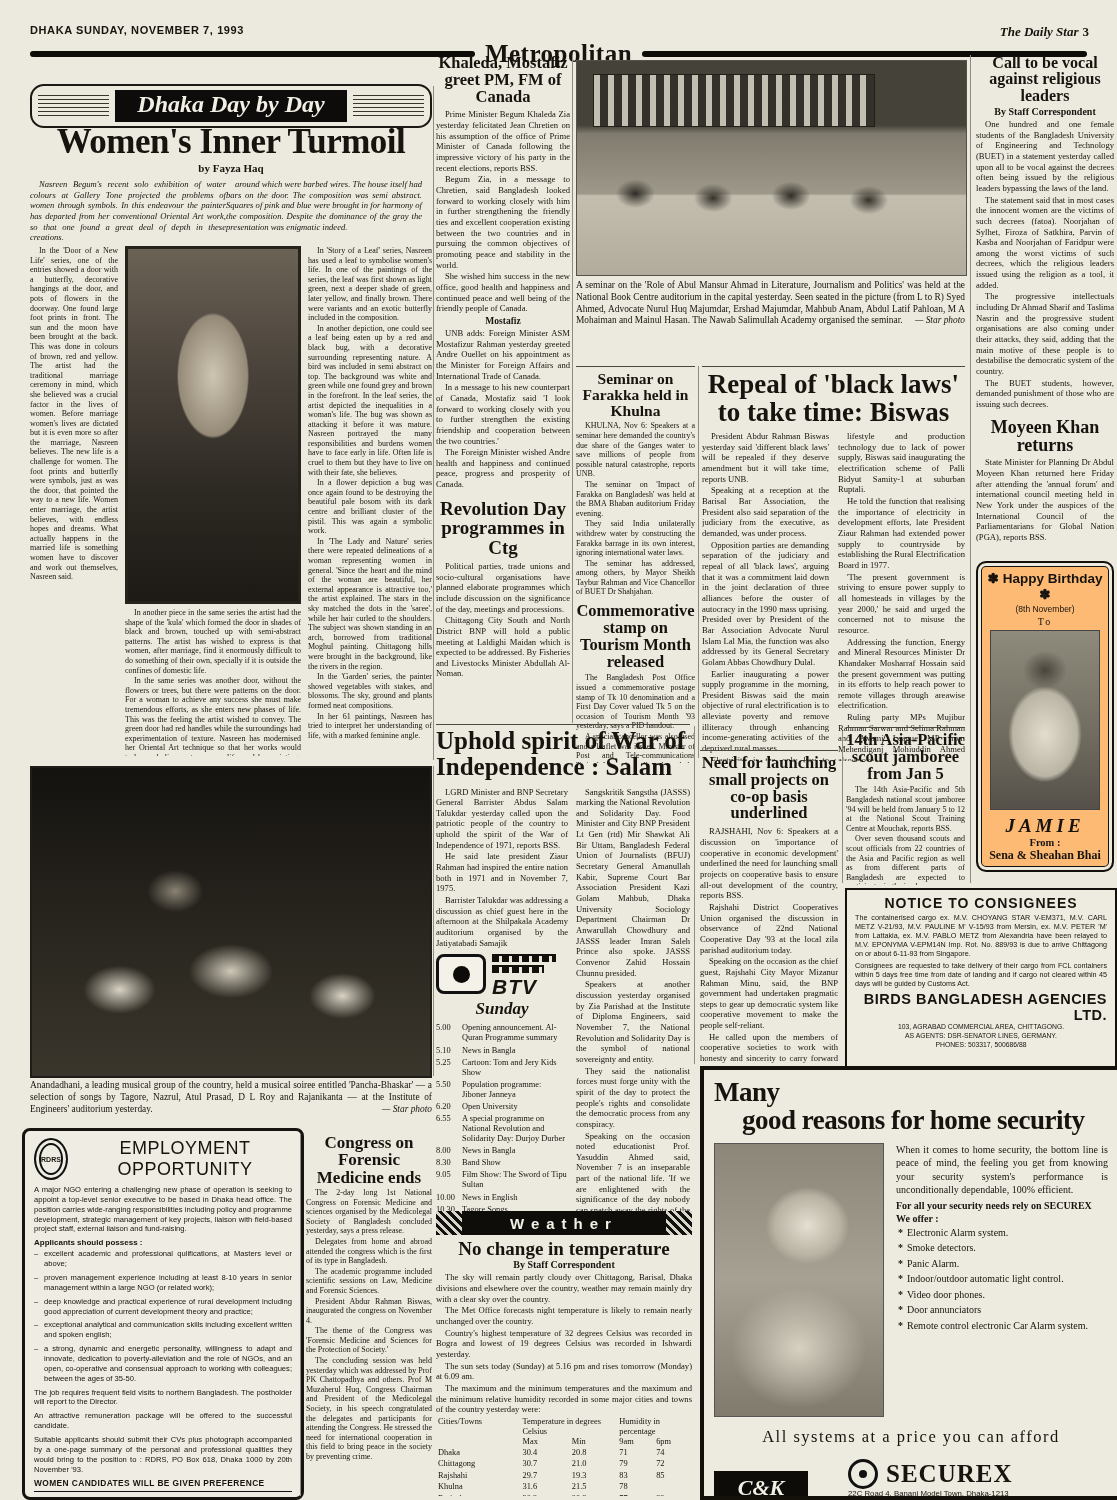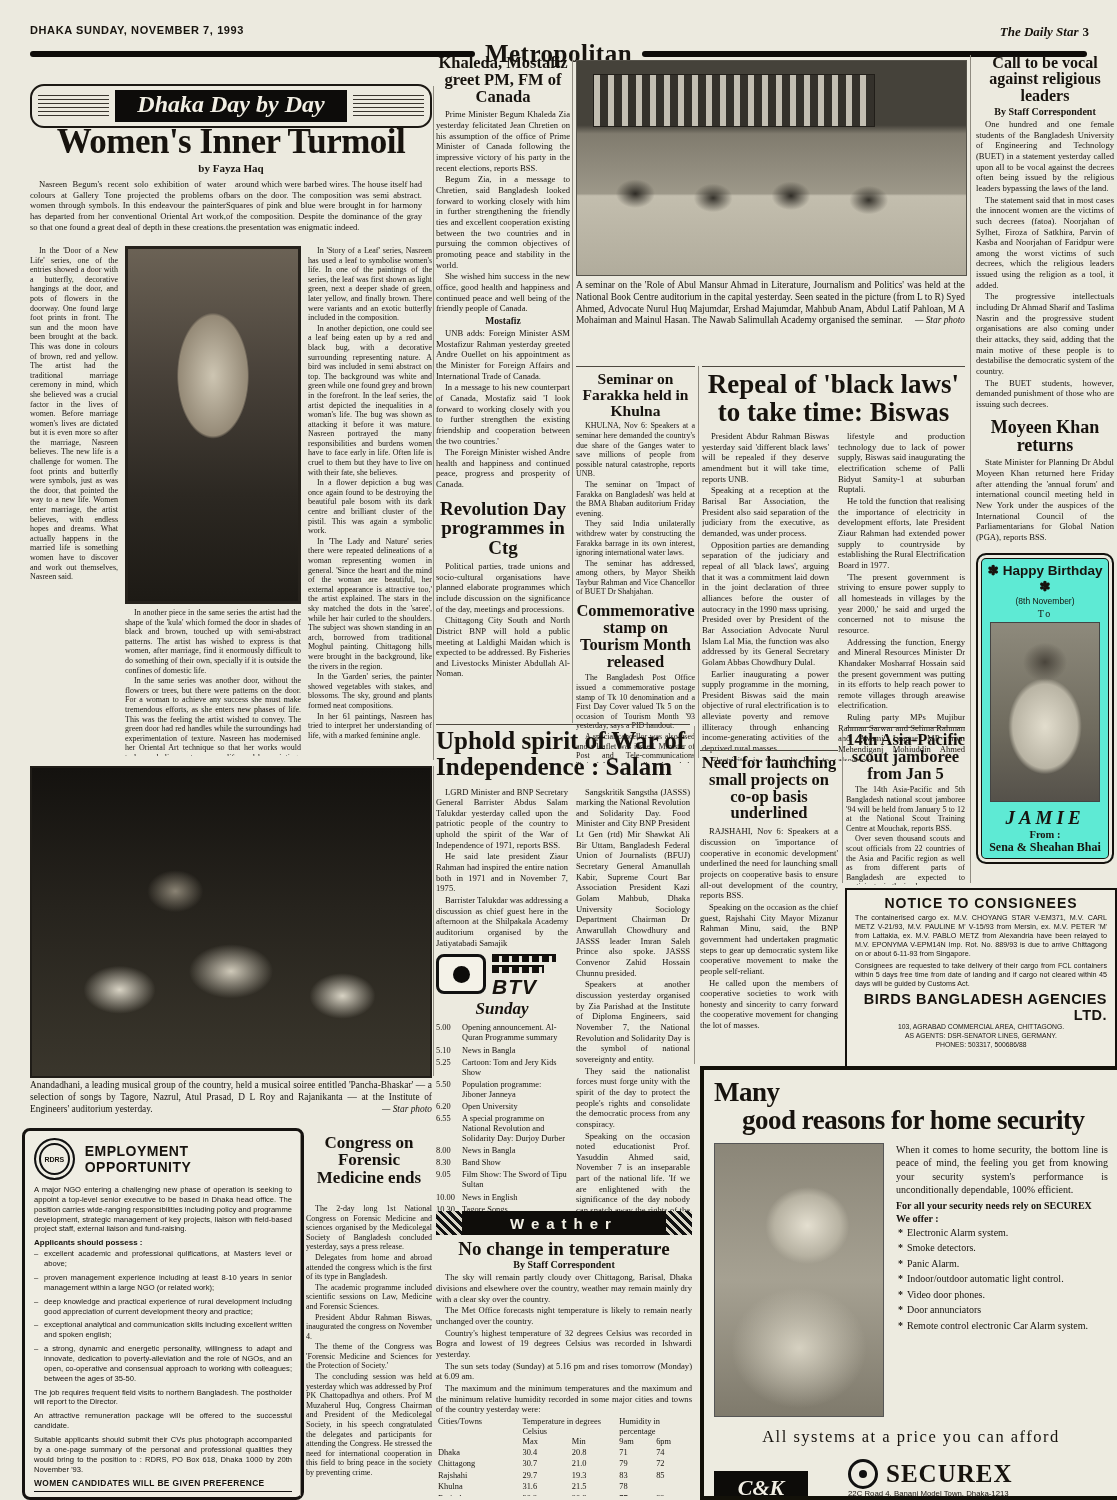--- a/index.html
+++ b/index.html
@@ -68,21 +68,21 @@
           font-family:"Liberation Sans",sans-serif;font-weight:bold;font-size:15px;letter-spacing:7px;}
   .wtable{width:100%;border-collapse:collapse;margin-top:2px;}
   .wtable th{font-weight:normal;font-size:8.4px;text-align:left;padding:0 2px;line-height:1.2;}
   .wtable td{font-size:8.4px;padding:0 2px;line-height:1.35;}
 
   
   .emp-box{border:3px solid #161310;border-radius:8px;background:#efede3;padding:7px 9px;font-family:"Liberation Sans",sans-serif;}
   .emp-head{display:flex;align-items:center;gap:10px;margin-bottom:5px;}
   .rdrs{width:38px;height:38px;border-radius:50%;border:2px solid #111;box-shadow:inset 0 0 0 3px #efede3, inset 0 0 0 5px #111;
         display:flex;align-items:center;justify-content:center;font-size:7px;font-weight:bold;background:#efede3;}
-  .emp-title{font-size:14px;font-weight:bold;letter-spacing:.5px;}
+  .emp-title{font-size:18px;font-weight:normal;letter-spacing:.5px;text-align:center;}
   .emp-box p{font-size:7.6px;line-height:1.3;text-indent:0;margin-bottom:4px;}
   .bold-label{font-weight:bold;font-size:8px;margin:2px 0;}
   .dash p{padding-left:10px;position:relative;}
   .dash p:before{content:"\2013";position:absolute;left:0;}
   .emp-women{font-size:8.4px;font-weight:bold;letter-spacing:.4px;margin:3px 0;}
   .emp-canvass{font-size:7.8px;border-top:1px solid #111;padding-top:3px;}
 
   .notice-box{border:2px solid #14110d;background:#eeece1;padding:5px 8px;font-family:"Liberation Sans",sans-serif;}
   .notice-title{font-weight:bold;font-size:14px;text-align:center;letter-spacing:1px;margin-bottom:2px;}
   .notice-box p{font-size:7.2px;line-height:1.25;text-indent:0;margin-bottom:3px;}
@@ -107,21 +107,21 @@
   .ck-main{font-weight:bold;font-style:italic;font-size:22px;line-height:1;}
   .ck-sub{font-size:6.5px;letter-spacing:.5px;}
   .securex-brand{display:flex;align-items:center;gap:8px;}
   .eye{width:24px;height:24px;border-radius:50%;border:3px solid #111;display:flex;align-items:center;justify-content:center;}
   .eyedot{width:8px;height:8px;border-radius:50%;background:#111;}
   .securex-word{font-size:25px;font-weight:bold;letter-spacing:1px;}
   .sec-addr{font-family:"Liberation Sans",sans-serif;font-size:7.8px;line-height:1.35;}
 
   
   .bday{border:2px solid #14110d;border-radius:10px;box-shadow:inset 0 0 0 3px #eceadf, inset 0 0 0 4px #14110d;
-        padding:7px 6px;text-align:center;margin-top:10px;background:#5eead4;}
+        padding:7px 6px;text-align:center;margin-top:18px;background:#fdba74;}
   .bday-title{font-family:"Liberation Sans",sans-serif;font-weight:bold;font-size:13.5px;}
   .bday-date{font-family:"Liberation Sans",sans-serif;font-size:8.5px;margin:2px 0;}
   .bday-to{font-size:10px;letter-spacing:2px;margin-bottom:3px;}
   .bday-photo{width:108px;height:178px;margin:0 auto;border:1px solid #444;background:
      radial-gradient(34px 30px at 50% 22%, #4a453c 0%, rgba(0,0,0,0) 65%),
      radial-gradient(46px 60px at 50% 58%, #e2ddcd 0%, #b9b4a4 70%, rgba(0,0,0,0) 80%),
      linear-gradient(180deg,#8e8a7c 0%, #6f6b5e 60%, #55514a 100%);}
   .bday-name{font-style:italic;font-weight:bold;font-size:19px;letter-spacing:4px;margin-top:5px;}
   .bday-from{font-weight:bold;font-size:10.5px;}
   .bday-names{font-weight:bold;font-size:12px;}
@@ -144,21 +144,21 @@
 
   <div class="abs" style="left:30px;top:84px;width:402px;">
     <div class="dd-frame">
       <div class="dd-lines"></div>
       <div class="dd-banner">Dhaka Day by Day</div>
       <div class="dd-lines"></div>
     </div>
   </div>
   <div class="abs women-hl" style="left:30px;top:124px;width:402px;">Women's Inner Turmoil</div>
   <div class="abs women-by" style="left:30px;top:162px;width:402px;">by Fayza Haq</div>
-  <div class="abs clip" style="left:30px;top:179px;width:402px;height:64px;display:flex;gap:0;">
+  <div class="abs clip" style="left:30px;top:179px;width:402px;height:64px;display:flex;gap:0;font-style:italic;">
     <div class="body8" style="width:196px;">
         <p>Nasreen Begum's recent solo exhibition of water colours at Gallery Tone projected the problems of women through symbols. In this endeavour the painter has departed from her conventional Oriental Art work, so that one found a great deal of depth in these creations.</p>
       </div>
     <div class="body8" style="width:196px;">
         <p>around which were barbed wires. The house itself had bars on the door. The composition was semi abstract. Squares of pink and blue were brought in for harmony of the composition. Despite the dominance of the gray the presentation was enigmatic indeed.</p>
       </div>
   </div>
   <div class="abs" style="left:30px;top:246px;width:402px;height:514px;display:flex;gap:7px;">
     <div class="body8s clip" style="width:88px;height:514px;">
         <p>In the 'Door of a New Life' series, one of the entries showed a door with a butterfly, decorative hangings at the door, and pots of flowers in the doorway. One found large foot prints in front. The sun and the moon have been brought at the back. This was done in colours of brown, red and yellow. The artist had the traditional marriage ceremony in mind, which she believed was a crucial factor in the lives of women. Before marriage women's lives are dictated but it is even more so after the marriage, Nasreen believes. The new life is a challenge for women. The foot prints and butterfly were symbols, just as was the door, that pointed the way to a new life. Women enter marriage, the artist believes, with endless hopes and dreams. What actually happens in the married life is something women have to discover and work out themselves, Nasreen said.</p>
@@ -204,21 +204,21 @@
         <p>The job requires frequent field visits to northern Bangladesh. The postholder will report to the Director.</p>
         <p>An attractive remuneration package will be offered to the successful candidate.</p>
         <p>Suitable applicants should submit their CVs plus photograph accompanied by a one-page summary of the personal and professional qualities they would bring to the position to : RDRS, PO Box 618, Dhaka 1000 by 20th November '93.</p>
       </div>
     <div class="emp-women">WOMEN CANDIDATES WILL BE GIVEN PREFERENCE</div>
     <div class="emp-canvass">Canvassing in any form, direct or indirect, will disqualify applicants</div>
   </div>
 
   <div class="abs clip" style="left:306px;top:1134px;width:126px;height:362px;">
     <div class="art-hl" style="font-size:17px;">Congress on Forensic Medicine ends</div>
-    <div class="body8s" style="margin-top:18px;">
+    <div class="body8s" style="margin-top:2px;">
         <p>The 2-day long 1st National Congress on Forensic Medicine and sciences organised by the Medicolegal Society of Bangladesh concluded yesterday, says a press release.</p>
         <p>Delegates from home and abroad attended the congress which is the first of its type in Bangladesh.</p>
         <p>The academic programme included scientific sessions on Law, Medicine and Forensic Sciences.</p>
         <p>President Abdur Rahman Biswas, inaugurated the congress on November 4.</p>
         <p>The theme of the Congress was 'Forensic Medicine and Sciences for the Protection of Society.'</p>
         <p>The concluding session was held yesterday which was addressed by Prof PK Chattopadhya and others. Prof M Muzaherul Huq, Congress Chairman and President of the Medicolegal Society, in his speech congratulated the delegates and participants for attending the Congress. He stressed the need for international cooperation in this field to bring peace in the society by preventing crime.</p>
       </div>
   </div>
 
   <div class="abs clip" style="left:436px;top:55px;width:134px;height:668px;">
@@ -454,20 +454,21 @@
             <td>92</td>
           </tr>
         </tbody>
     </table>
   </div>
 
   <div class="abs clip" style="left:700px;top:750px;width:138px;height:314px;border-top:1px solid #4d483f;padding-top:4px;">
     <div class="art-hl" style="font-size:16.5px;">Need for launching small projects on co-op basis underlined</div>
     <div class="body8" style="margin-top:4px;">
         <p>RAJSHAHI, Nov 6: Speakers at a discussion on 'importance of cooperative in economic development' underlined the need for launching small projects on cooperative basis to ensure all-out development of the country, reports BSS.</p>
+        <p>Rajshahi District Cooperatives Union organised the discussion in observance of 22nd National Cooperative Day '93 at the local zila parishad auditorium today.</p>
         <p>Speaking on the occasion as the chief guest, Rajshahi City Mayor Mizanur Rahman Minu, said, the BNP government had undertaken pragmatic steps to gear up democratic system like cooperative movement to make the people self-reliant.</p>
         <p>He called upon the members of cooperative societies to work with honesty and sincerity to carry forward the cooperative movement for changing the lot of masses.</p>
       </div>
   </div>
 
   <div class="abs clip" style="left:846px;top:727px;width:119px;height:153px;border-top:1px solid #4d483f;padding-top:4px;">
     <div class="art-hl" style="font-size:16.5px;">14th Asia-Pacific scout jamboree from Jan 5</div>
     <div class="body8s" style="margin-top:3px;">
         <p>The 14th Asia-Pacific and 5th Bangladesh national scout jamboree '94 will be held from January 5 to 12 at the National Scout Training Centre at Mouchak, reports BSS.</p>
         <p>Over seven thousand scouts and scout officials from 22 countries of the Asia and Pacific region as well as from different parts of Bangladesh are expected to participate, in the jamboree.</p>

